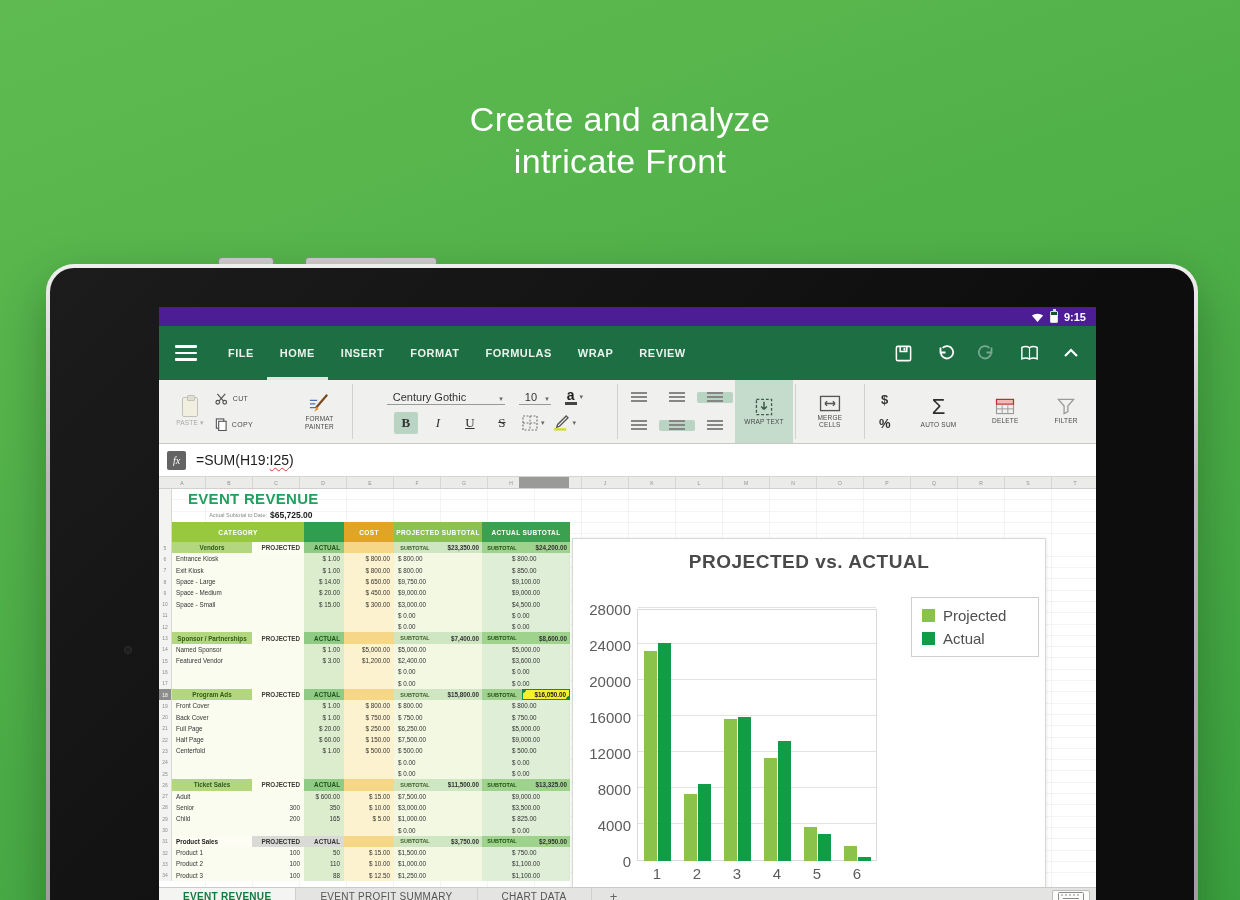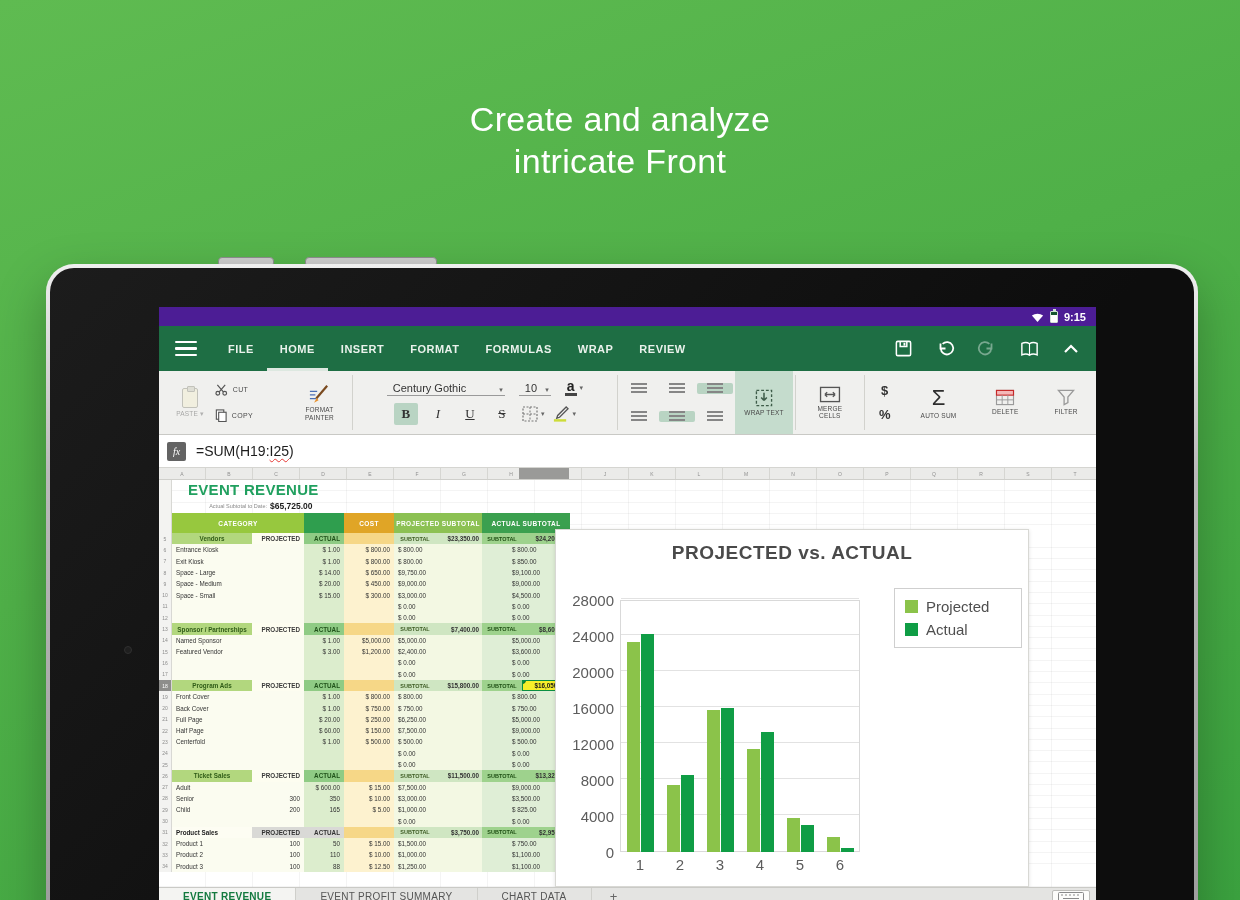--- a/index.html
+++ b/index.html
@@ -19,21 +19,21 @@
     background:linear-gradient(135deg,#1c1c1c,#0d0d0d 60%);}
   .camera{position:absolute;left:74px;top:378px;width:8px;height:8px;border-radius:50%;background:#1f1f1f;border:1px solid #303030;}
   .screen{position:absolute;left:109px;top:39px;width:937px;height:597px;background:#fff;overflow:hidden;
     display:flex;flex-direction:column;}
   
   .statusbar{height:19px;background:#4c1d95;display:flex;align-items:center;justify-content:flex-end;gap:6px;padding-right:10px;flex:0 0 auto;}
   .time{color:#fff;font-size:11px;font-weight:bold;}
   .battery{width:8px;height:12px;border:1px solid #cfe0d5;border-radius:1px;position:relative;background:linear-gradient(#14552f 30%,#fff 30%);}
   .battery:before{content:"";position:absolute;top:-3px;left:2px;width:3px;height:2px;background:#cfe0d5;}
   
-  .menubar{height:45px;background:#1e6e44;display:flex;align-items:stretch;flex:0 0 auto;}
+  .menubar{height:54px;background:#1e6e44;display:flex;align-items:stretch;flex:0 0 auto;}
   .burger{width:22px;margin:0 18px 0 16px;align-self:center;display:flex;flex-direction:column;gap:4px;cursor:pointer;}
   .burger span{height:2.5px;background:#fff;border-radius:1px;}
   .mitem{color:#eaf2ec;font-size:11px;font-weight:bold;letter-spacing:.5px;padding:0 13px;display:flex;align-items:center;cursor:pointer;}
   .mitem.on{box-shadow:inset 0 -3px 0 #dde8e0;}
   .mright{margin-left:auto;display:flex;align-items:center;gap:22px;padding-right:16px;}
   .mright svg{display:block;}
   .dim{opacity:.4;}
   
   .toolbar{height:64px;background:#f0f0ee;border-bottom:1px solid #c9c9c5;display:flex;align-items:stretch;padding-left:6px;flex:0 0 auto;}
   .sep{width:1px;background:#d2d2cd;margin:4px 2px;}
@@ -112,21 +112,21 @@
   .sumval{font-size:8.5px;font-weight:bold;color:#1b1b1b;}
   .hdr4{height:20px;display:flex;}
   .hc{display:flex;align-items:center;justify-content:center;font-size:6.5px;font-weight:bold;color:#fff;letter-spacing:.4px;}
   .hcat{width:132px;background:#97c83e;}
   .hsp{width:40px;background:#2f9e4e;}
   .hcost{width:50px;background:#e0a526;}
   .hps{width:88px;background:#8cc153;}
   .has{width:88px;background:#3ba04f;}
   .hnum{width:13px;background:#f3f3f1;border-right:1px solid #d8d8d4;}
   
-  .chart{position:absolute;left:396px;top:49px;width:474px;height:358px;background:#fff;border:1px solid #d8d8d4;box-shadow:0 1px 4px rgba(0,0,0,.12);}
+  .chart{position:absolute;left:413px;top:49px;width:474px;height:358px;background:#fff;border:1px solid #d8d8d4;box-shadow:0 1px 4px rgba(0,0,0,.12);}
   .ctitle{position:absolute;top:12px;left:0;width:100%;text-align:center;font-size:19px;font-weight:bold;color:#4a4a4a;letter-spacing:.5px;}
   .plot{position:absolute;left:64px;top:70px;width:240px;height:252px;border:1px solid #d9d9d9;background:#fff;}
   .grid{position:absolute;left:0;width:100%;height:1px;background:#e2e2e2;}
   .ylab{position:absolute;width:56px;text-align:right;font-size:15px;color:#5c5c5c;left:2px;}
   .xlab{position:absolute;top:326px;left:64px;width:240px;display:flex;}
   .xlab div{width:40px;text-align:center;font-size:15px;color:#5c5c5c;}
   .bargroups{position:absolute;left:64px;top:70px;width:240px;height:252px;display:flex;align-items:flex-end;}
   .bgroup{width:40px;height:100%;display:flex;align-items:flex-end;justify-content:center;gap:1px;}
   .bar{width:13px;}
   .legend{position:absolute;right:6px;top:58px;width:128px;border:1px solid #cfcfcf;background:#fff;padding:9px 10px;display:flex;flex-direction:column;gap:6px;}

